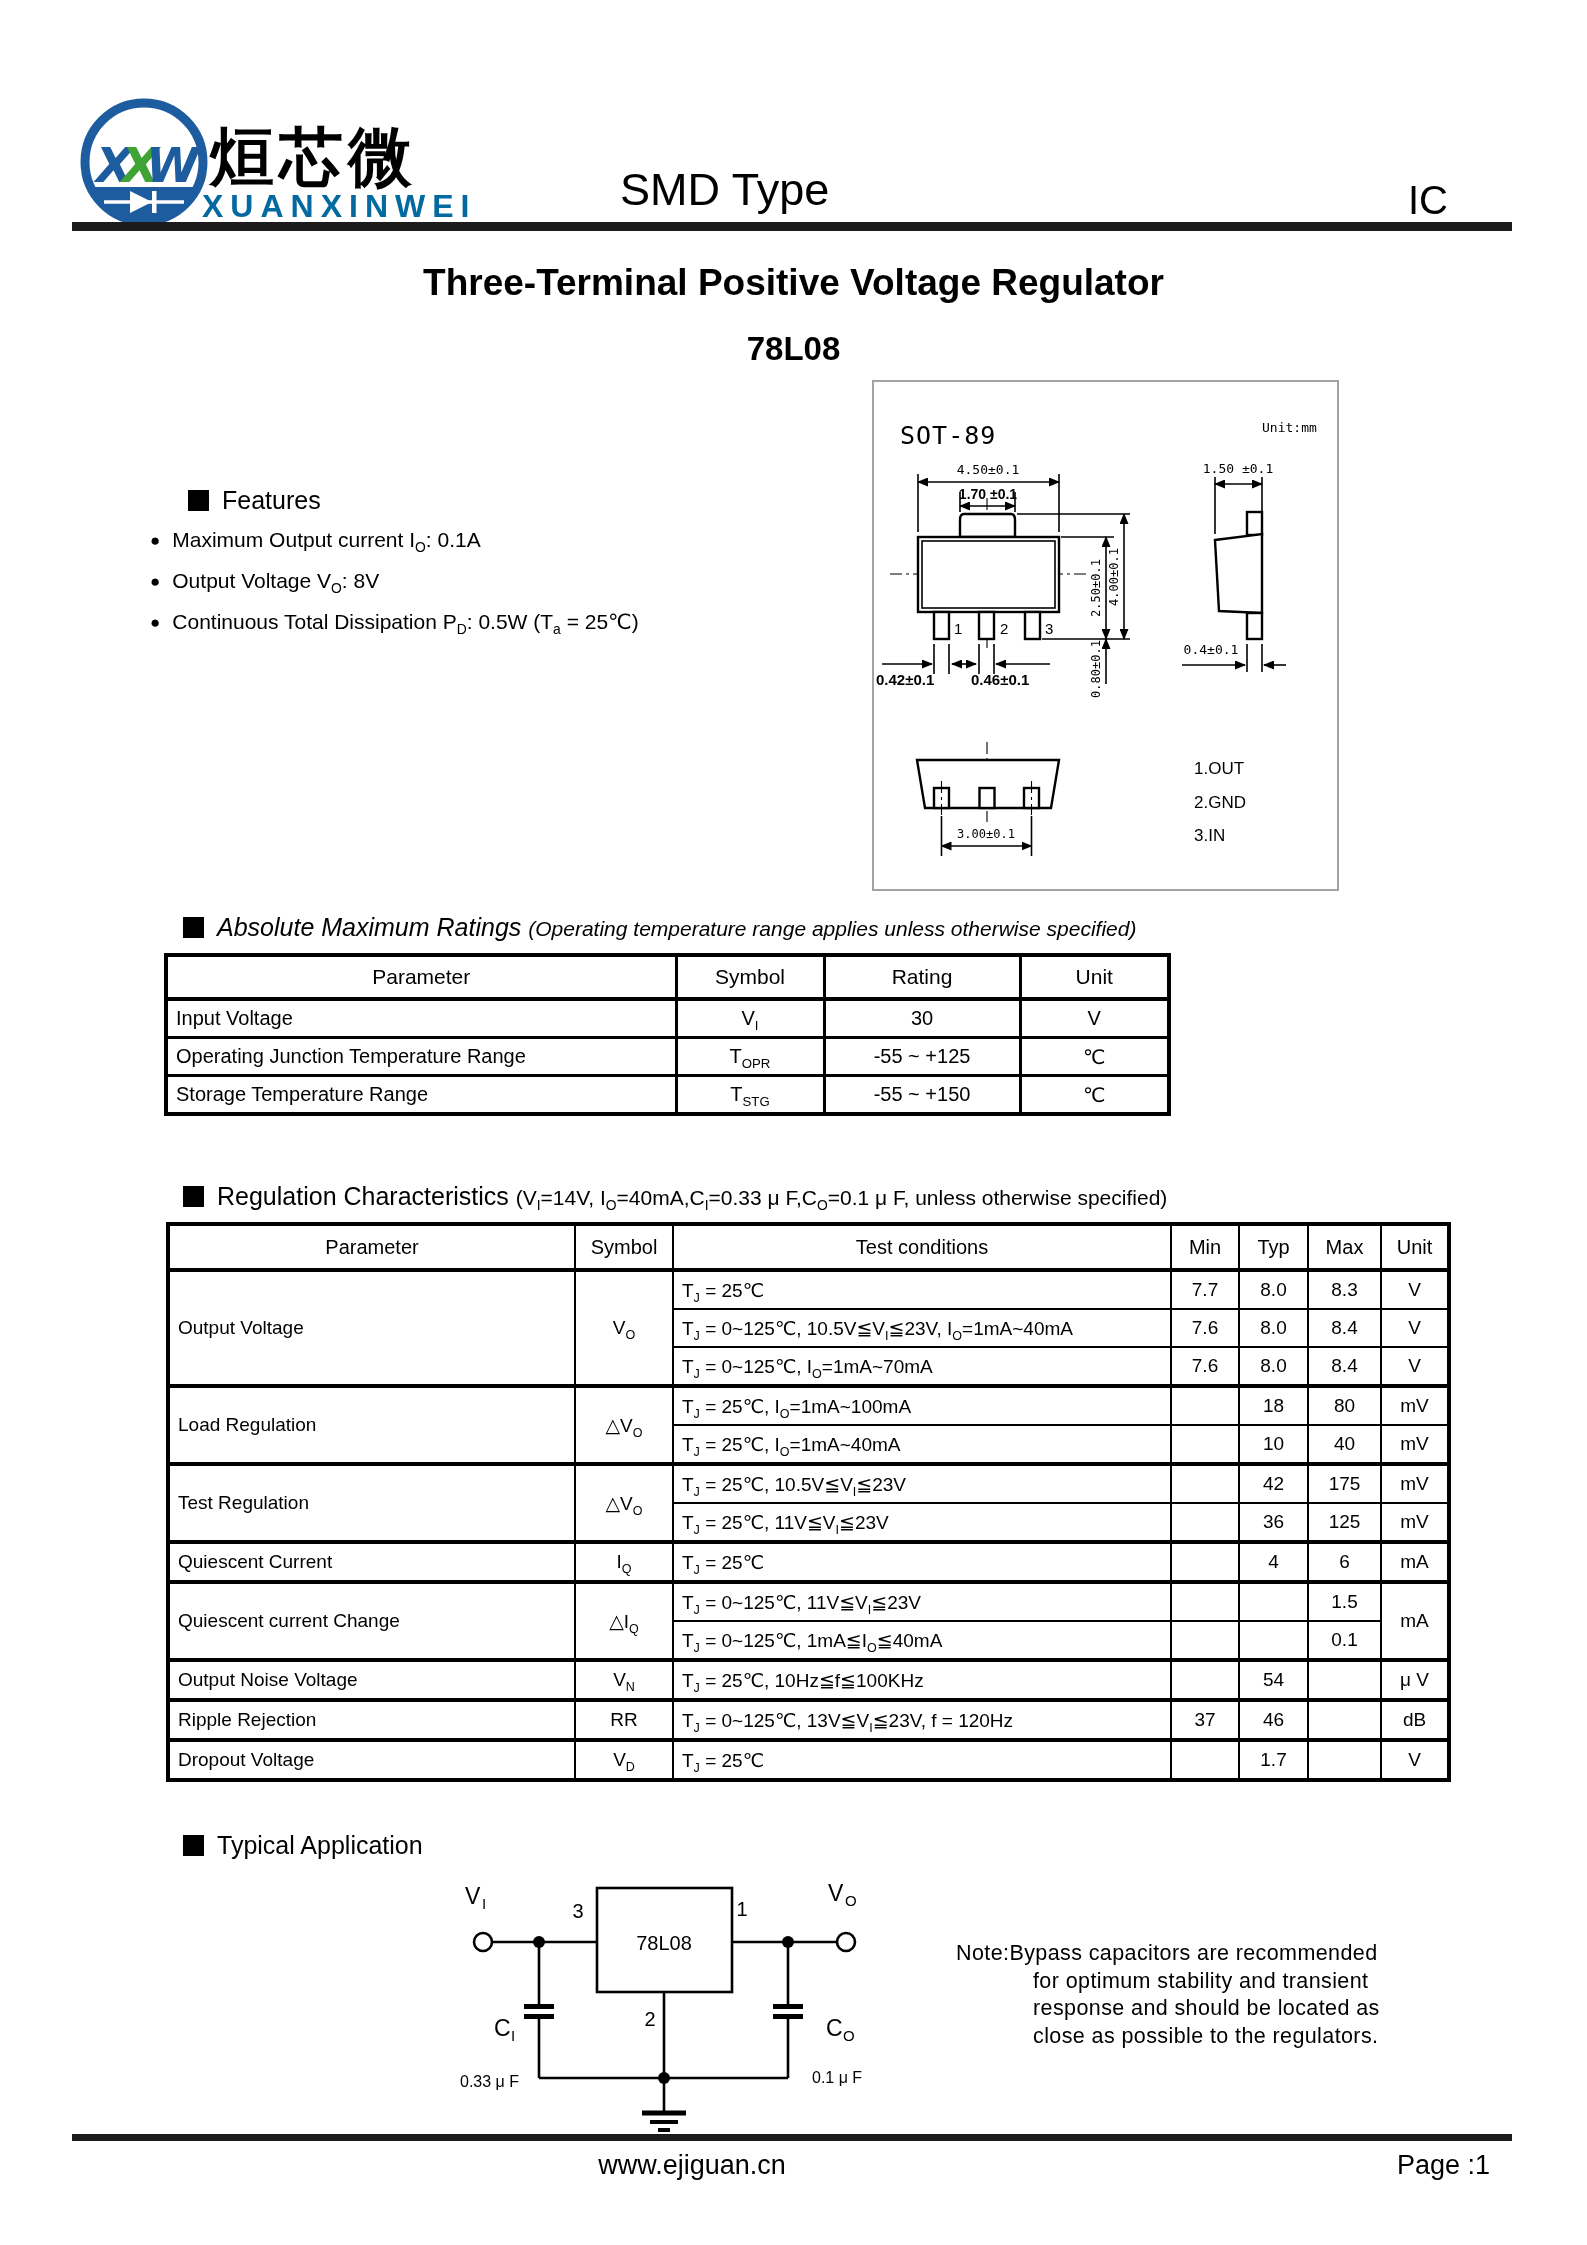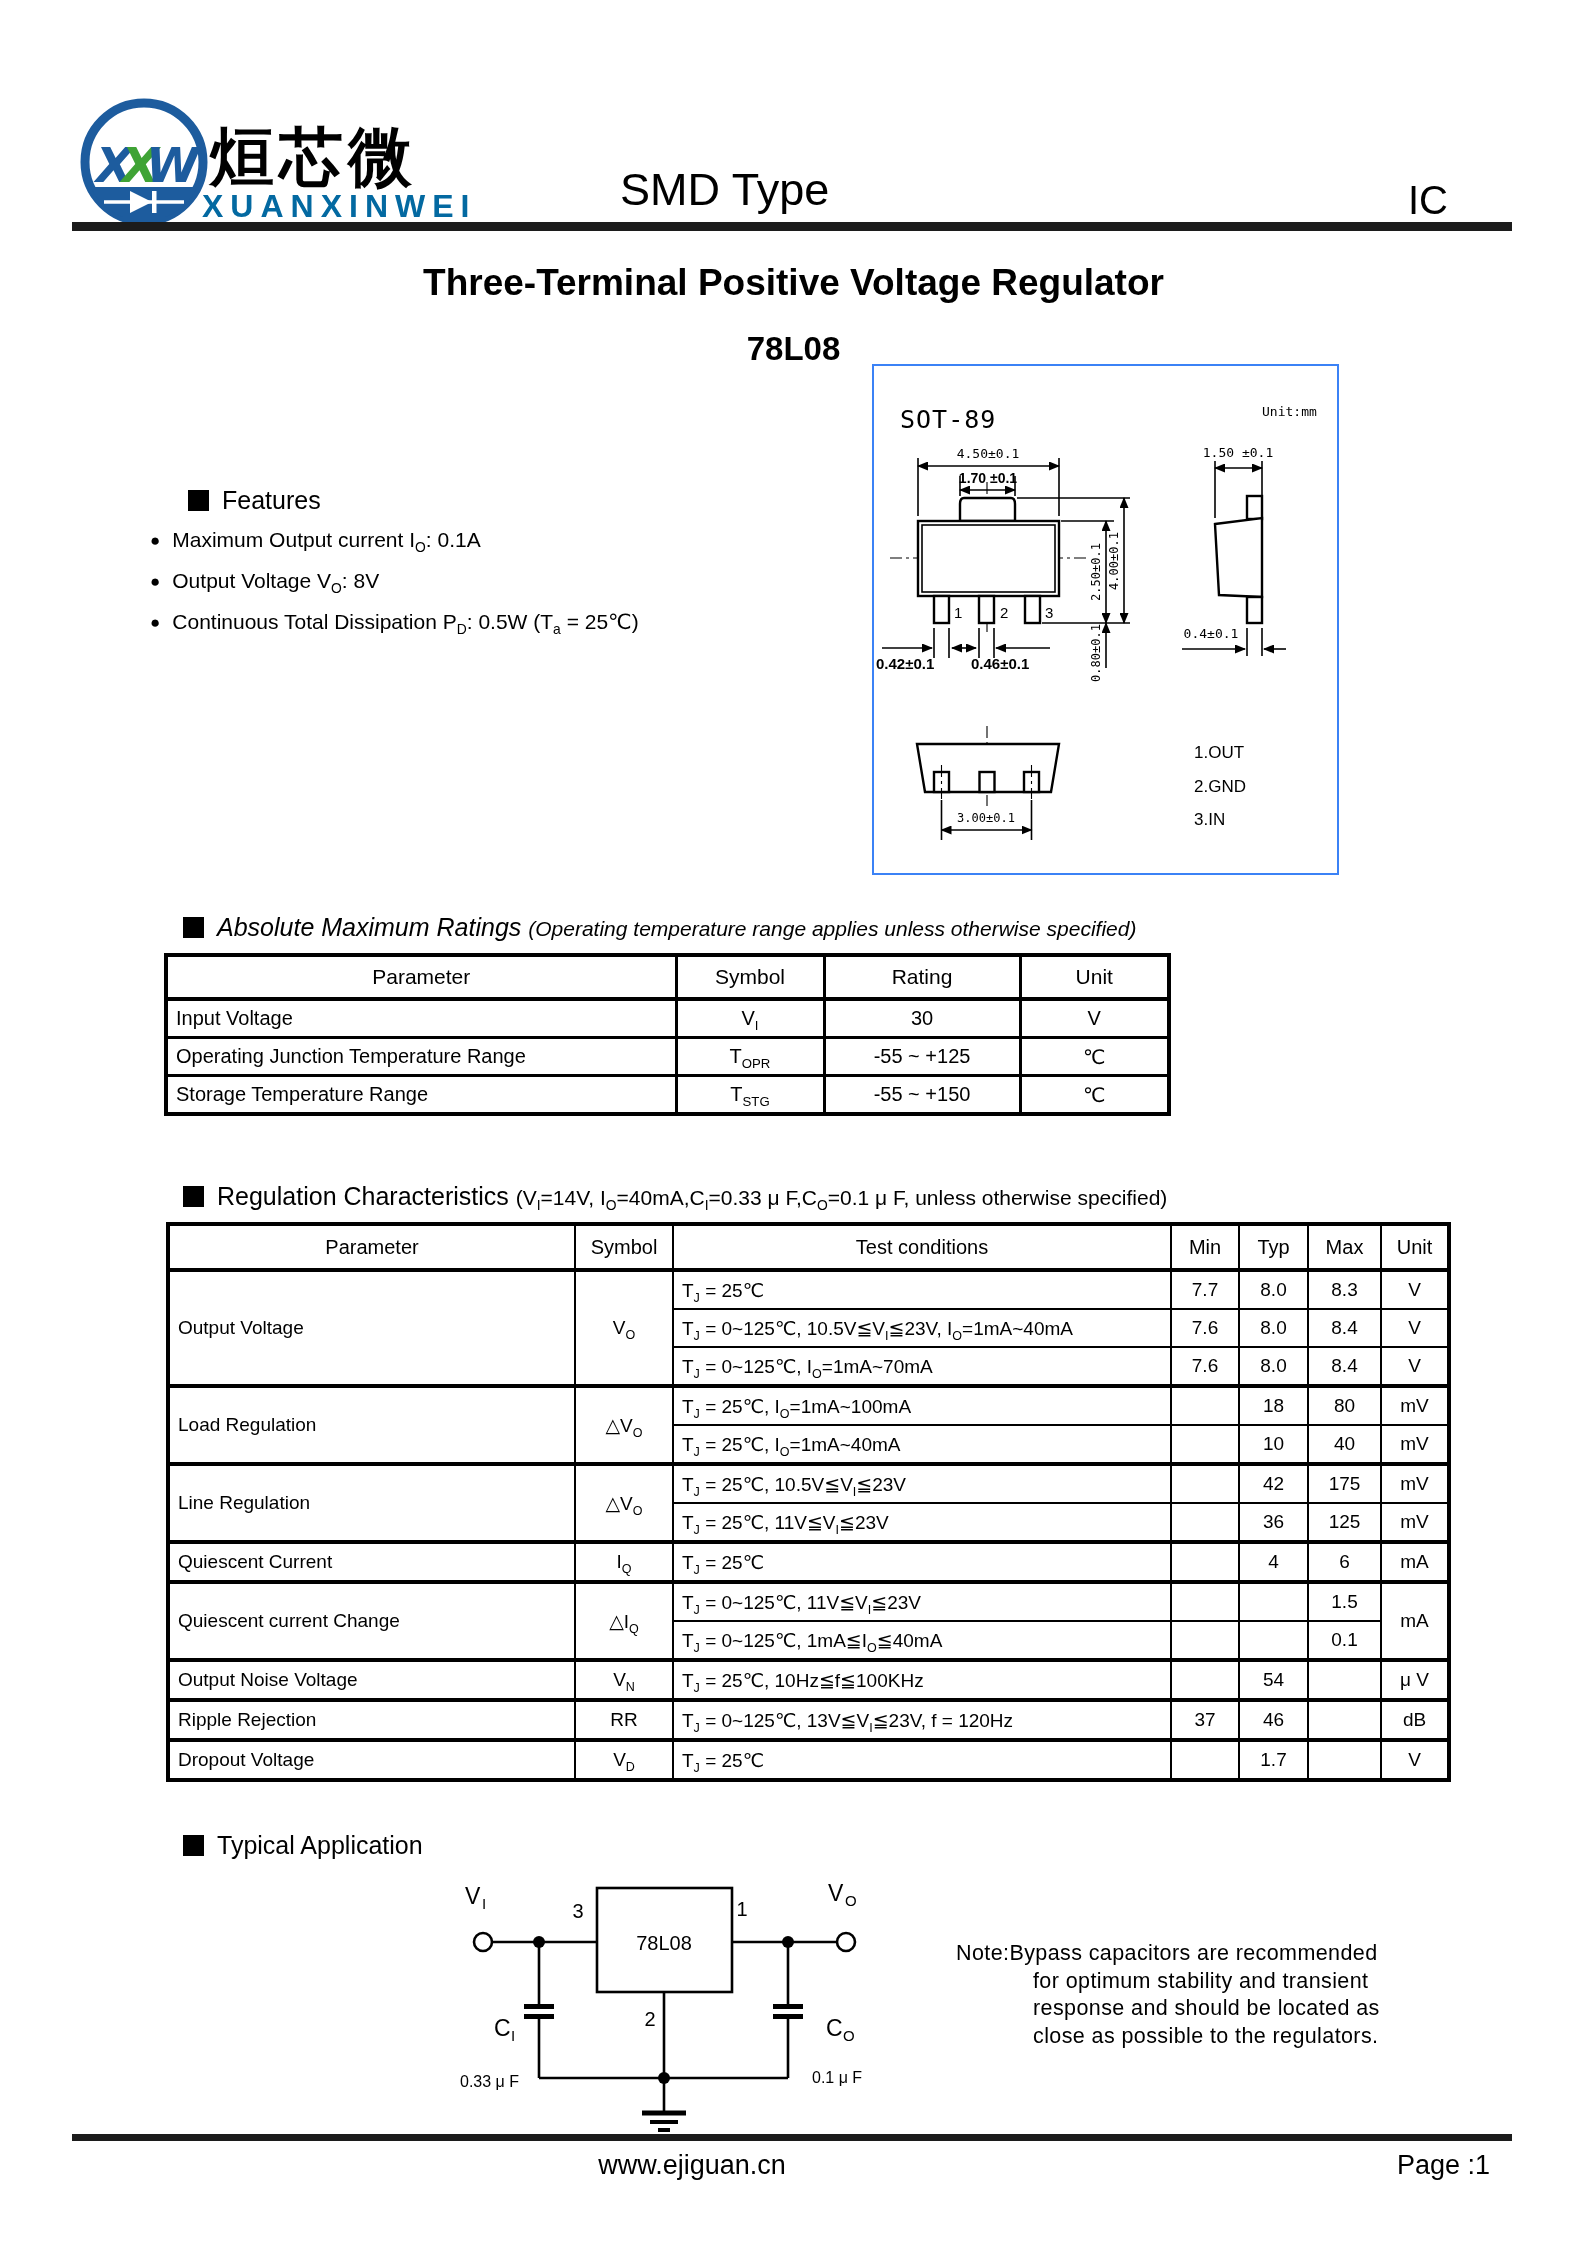--- a/index.html
+++ b/index.html
@@ -19,21 +19,21 @@
   .part-no{position:absolute;left:0;top:330px;width:1587px;text-align:center;font-size:33px;font-weight:bold;}
   
   .sec-head{position:absolute;font-size:25px;white-space:nowrap;margin-left:38px;}
   .sq{display:inline-block;width:21px;height:21px;background:#000;margin-right:13px;vertical-align:-2px;}
   .sec-sub{font-size:21px;}
   
   .features-list{position:absolute;left:150px;top:528px;font-size:21px;}
   .feat{margin-bottom:19px;height:22px;}
   .dot{font-size:17px;margin-right:12px;vertical-align:1px;}
   
-  .pkg-box{position:absolute;left:872px;top:364px;width:463px;height:507px;border:2px solid #3b82f6;}
+  .pkg-box{position:absolute;left:872px;top:380px;width:463px;height:507px;border:2px solid #a3a3a3;}
   
   table{border-collapse:collapse;table-layout:fixed;position:absolute;background:#fff;}
   .amr-table{left:164px;top:953px;width:1003px;border:4px solid #000;font-size:20px;}
   .amr-table th,.amr-table td{border:3px solid #000;padding:0;}
   .amr-table th{height:40px;font-weight:normal;border-bottom:4px solid #000;font-size:21px;}
   .amr-table td{height:35px;}
   .ec-table{left:166px;top:1222px;width:1281px;border:4px solid #000;font-size:19px;}
   .ec-table th,.ec-table td{border:2px solid #000;padding:0;}
   .ec-table th{height:42px;font-weight:normal;border-bottom:4px solid #000;font-size:20px;}
   .ec-table td{height:36px;}
@@ -295,21 +295,21 @@
       </tr>
       <tr>
         <td class="cl">T<sub>J</sub> = 25℃, I<sub>O</sub>=1mA~40mA</td>
         <td class="cc"></td>
         <td class="cc">10</td>
         <td class="cc">40</td>
         <td class="cc">mV</td>
       </tr>
 
       <tr class="gs">
-        <td class="cl" rowspan="2">Line Regulation</td>
+        <td class="cl" rowspan="2">Test Regulation</td>
         <td class="cc" rowspan="2">△V<sub>O</sub></td>
         <td class="cl">T<sub>J</sub> = 25℃, 10.5V≦V<sub>I</sub>≦23V</td>
         <td class="cc"></td>
         <td class="cc">42</td>
         <td class="cc">175</td>
         <td class="cc">mV</td>
       </tr>
       <tr>
         <td class="cl">T<sub>J</sub> = 25℃, 11V≦V<sub>I</sub>≦23V</td>
         <td class="cc"></td>

